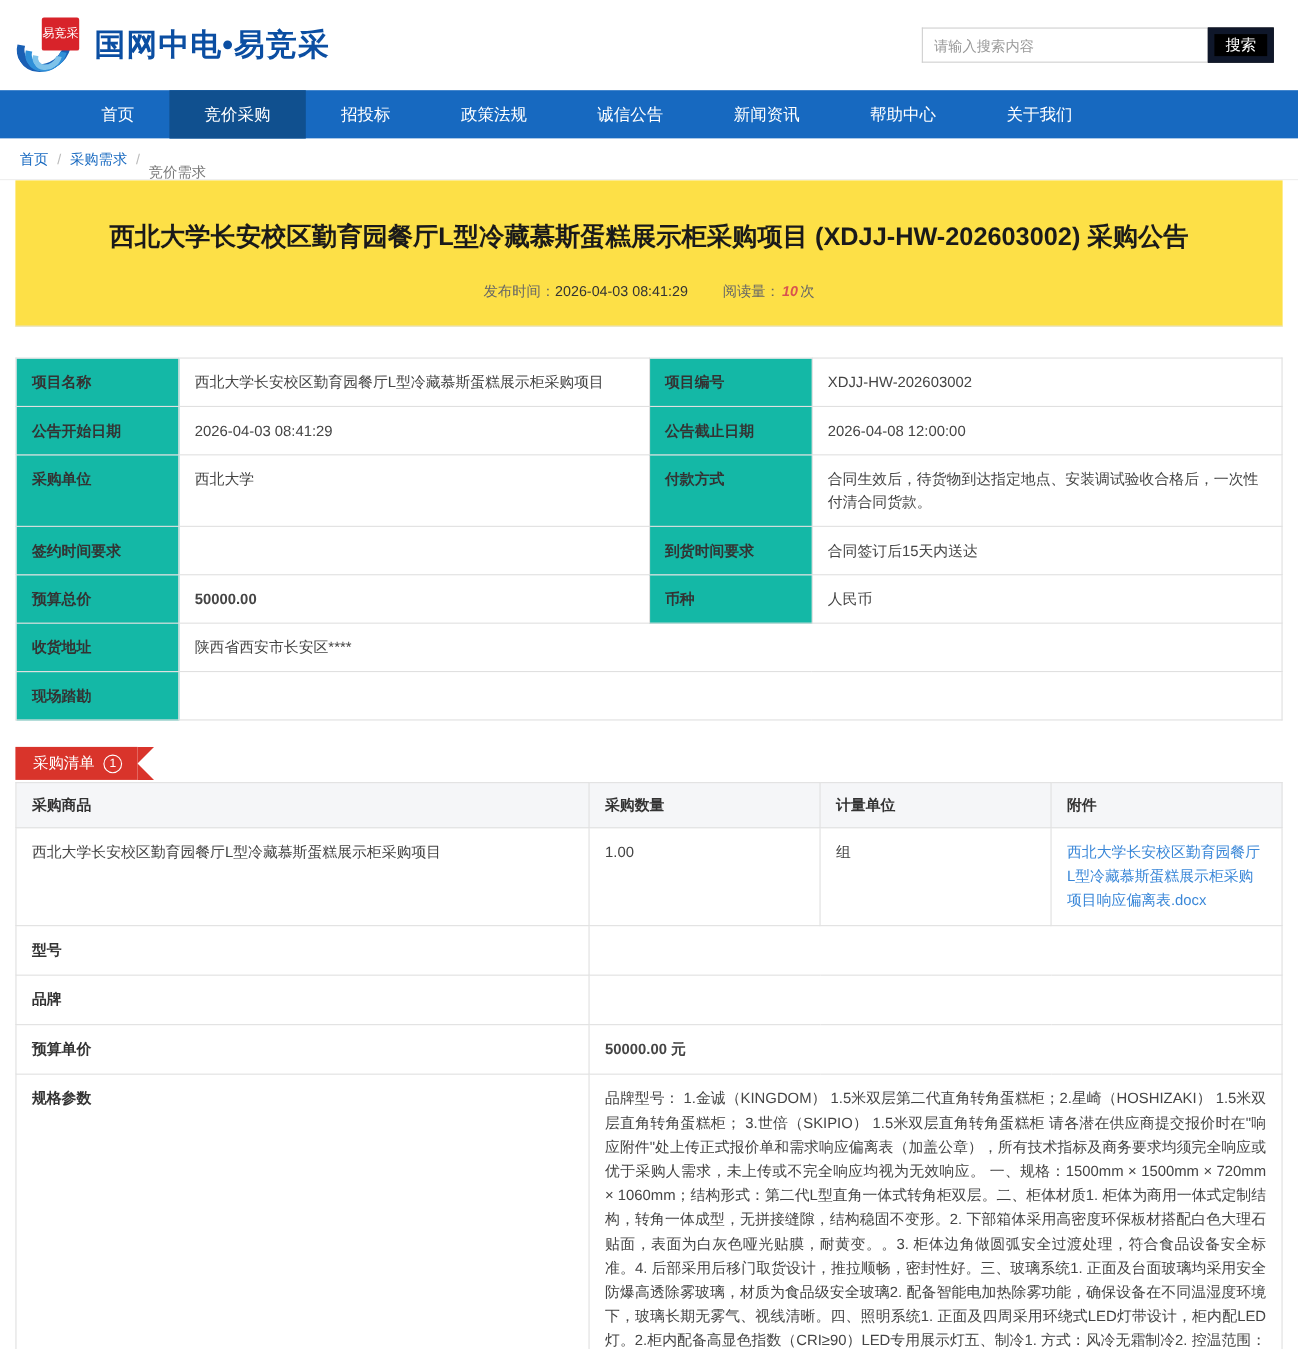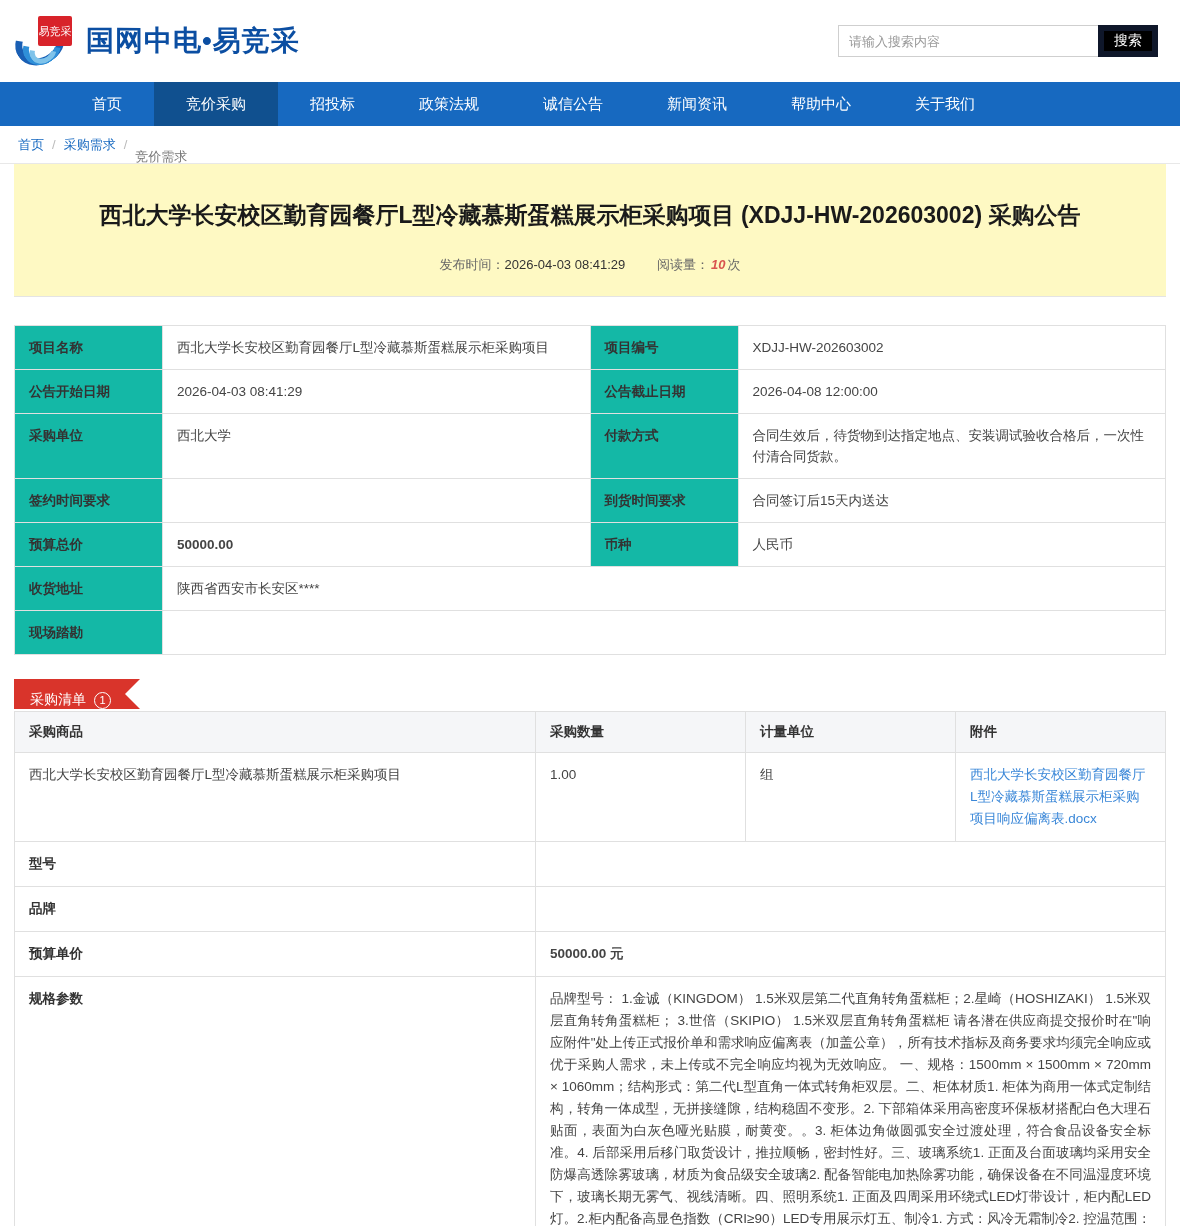--- a/index.html
+++ b/index.html
@@ -147,21 +147,21 @@
   }
   .crumb a { color: #1769c0; text-decoration: none; cursor: pointer; }
   .crumb .sep { margin: 0 8px; color: #bbb; }
   .crumb .cur { color: #777; margin-top: 24px; }
 
   
   .content { padding: 0 14px 18px 14px; background: #fff; }
   .title-box {
     padding: 34px 40px 22px 40px;
     border-bottom: 1px solid #e4e4e4;
-    background: #fef9c3;
+    background: #fde047;
   }
   .doc-title {
     font-size: 23px;
     font-weight: bold;
     color: #1a1a1a;
     text-align: center;
     line-height: 34px;
   }
   .doc-meta {
     margin-top: 24px;
@@ -203,21 +203,21 @@
   .red { color: #d9342b; font-weight: bold; }
 
   
   .list-head {
     margin: 24px 0 0 0;
     position: relative;
     height: 32px;
   }
   .ribbon {
     display: inline-flex;
-    align-items: flex-end;
+    align-items: center;
     background: #d9342b;
     color: #fff;
     height: 30px;
     padding: 0 14px 0 16px;
     font-size: 14px;
     position: relative;
   }
   .ribbon:after {
     content: "";
     position: absolute;

